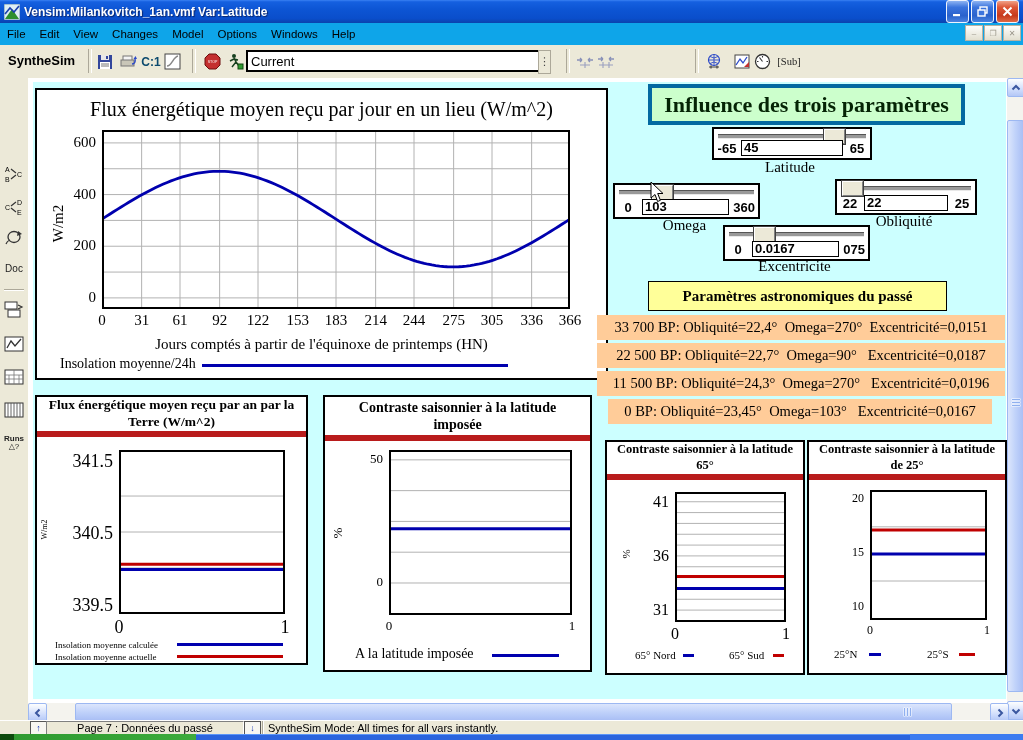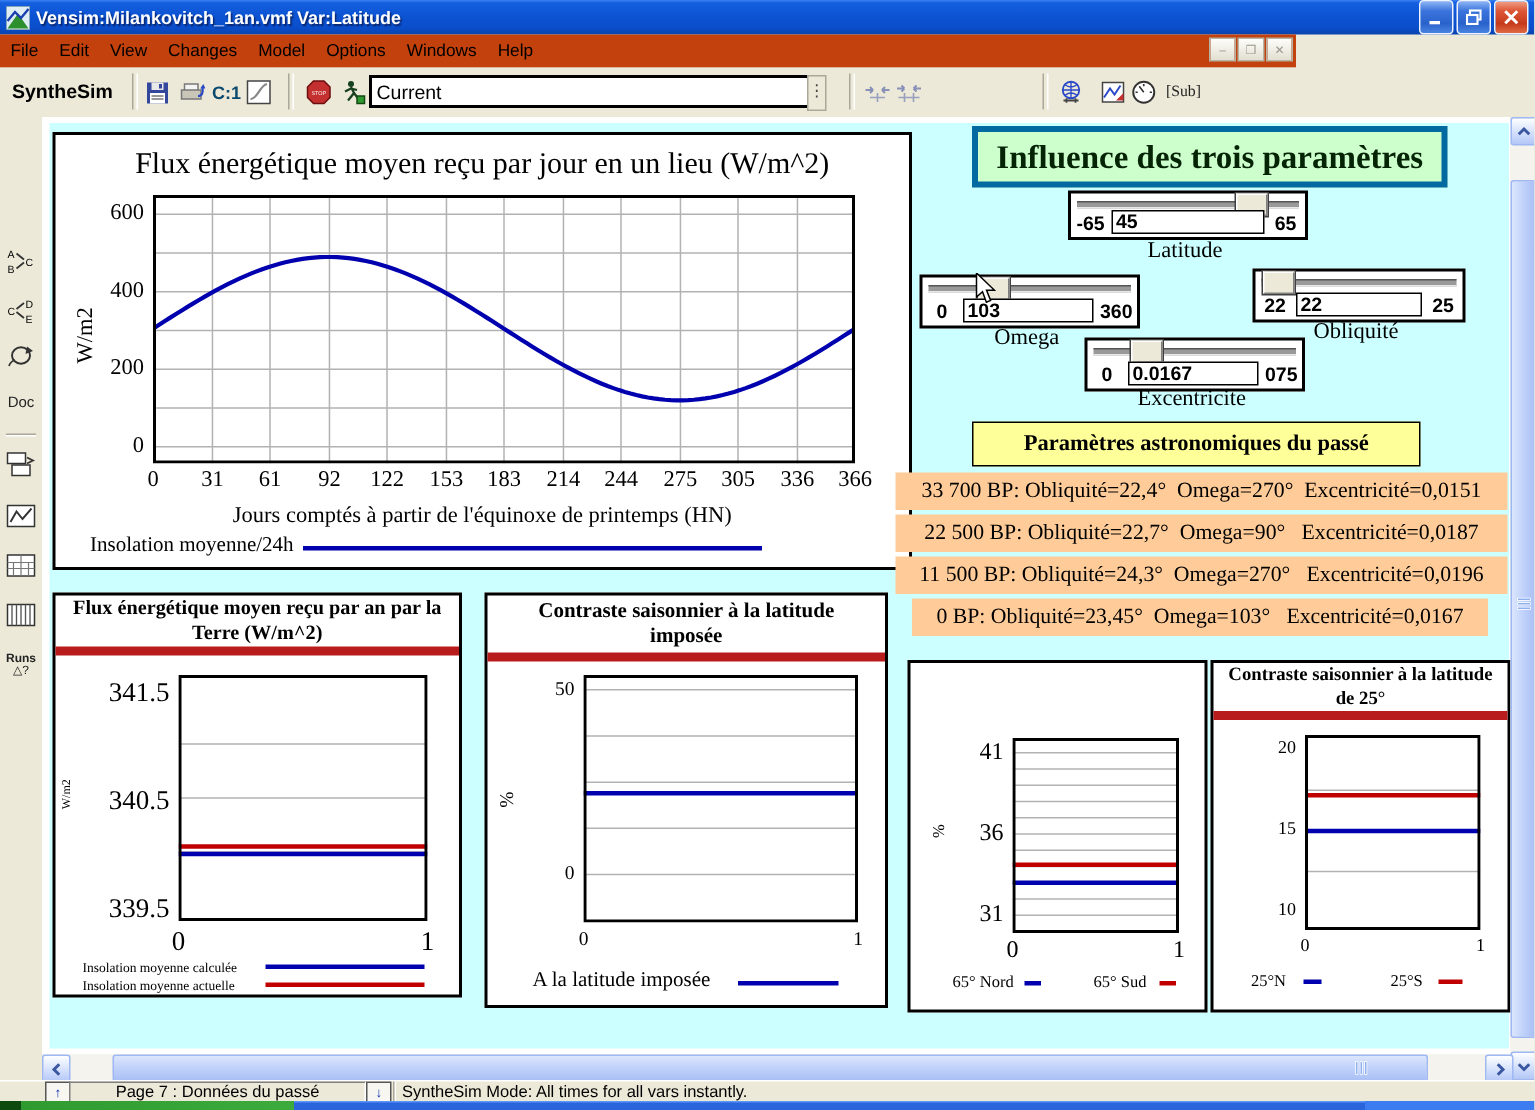--- a/index.html
+++ b/index.html
@@ -10,21 +10,21 @@
     background:linear-gradient(180deg,#3a81f3 0%,#1560e0 8%,#0d55d4 40%,#0a4ecb 80%,#0a43ad 100%);
     display:flex;align-items:center;}
   #appicon{width:16px;height:16px;margin:0 4px 0 4px;}
   #titletext{color:#fff;font-weight:bold;font-size:12px;text-shadow:1px 1px 1px #0a246a;flex:1;}
   .tbtns{display:flex;gap:2px;margin-right:4px;}
   .tbtn{width:21px;height:21px;border-radius:3px;border:1px solid #eef3fd;
     background:linear-gradient(180deg,#8db3f2 0%,#3b74dd 30%,#2a62cc 70%,#4a84e0 100%);
     display:flex;align-items:center;justify-content:center;}
   .tbtn.close{background:linear-gradient(180deg,#f0a086 0%,#dd5636 30%,#c63a1c 70%,#e06a44 100%);}
   
-  #menubar{position:absolute;left:0;top:23px;width:864px;height:22px;background:#c2410c;
+  #menubar{position:absolute;left:0;top:23px;width:1023px;height:22px;background:#0ea5e9;
     border-bottom:1px solid #c8c5b2;display:flex;align-items:center;font-size:11.5px;color:#000;}
   .menu-item{padding:3px 7px;}
   #mdibtns{position:absolute;right:2px;top:2px;display:flex;gap:1px;}
   .mdib{width:16px;height:14px;border:1px solid #b7b3a3;background:linear-gradient(180deg,#fdfdfb,#e2dfd0);
     display:flex;align-items:center;justify-content:center;color:#9a968a;font-size:8px;}
   
   #toolbar{position:absolute;left:0;top:45px;width:1023px;height:33px;background:#ECE9D8;
     border-bottom:1px solid #aca899;}
   #synthesim-label{position:absolute;left:8px;top:8px;font-weight:bold;font-size:13px;}
   .tsep{position:absolute;top:4px;width:2px;height:24px;
@@ -433,20 +433,21 @@
           </svg></div>
       <span id="c2-leg-label">A la latitude imposée</span>
       <span id="c2-leg-line" style="background: rgb(0, 0, 174);"></span>
     <div class="ytick" style="top: 53.8507px; right: 207px;">50</div>
         <div class="ytick" style="top: 176.985px; right: 207px;">0</div>
         <div class="xtick" style="left: 64px; top: 221px;">0</div>
         <div class="xtick" style="left: 247px; top: 221px;">1</div>
       </div>
 
     <div class="card" id="c3">
+      <div class="c-head">Contraste saisonnier à la latitude 65°</div>
       <div class="ylab" id="c3-ylab">%</div>
       <div class="plot"><svg width="111" height="130">
             <line x1="0" y1="0" x2="0" y2="130" stroke="#b2b2b2" stroke-width="1"></line>
             <line x1="111" y1="0" x2="111" y2="130" stroke="#b2b2b2" stroke-width="1"></line>
             <line x1="0" y1="9.749999999999986" x2="111" y2="9.749999999999986" stroke="#b2b2b2" stroke-width="1"></line>
             <line x1="0" y1="20.583333333333314" x2="111" y2="20.583333333333314" stroke="#b2b2b2" stroke-width="1"></line>
             <line x1="0" y1="31.416666666666657" x2="111" y2="31.416666666666657" stroke="#b2b2b2" stroke-width="1"></line>
             <line x1="0" y1="42.249999999999986" x2="111" y2="42.249999999999986" stroke="#b2b2b2" stroke-width="1"></line>
             <line x1="0" y1="53.083333333333314" x2="111" y2="53.083333333333314" stroke="#b2b2b2" stroke-width="1"></line>
             <line x1="0" y1="63.91666666666666" x2="111" y2="63.91666666666666" stroke="#b2b2b2" stroke-width="1"></line>

